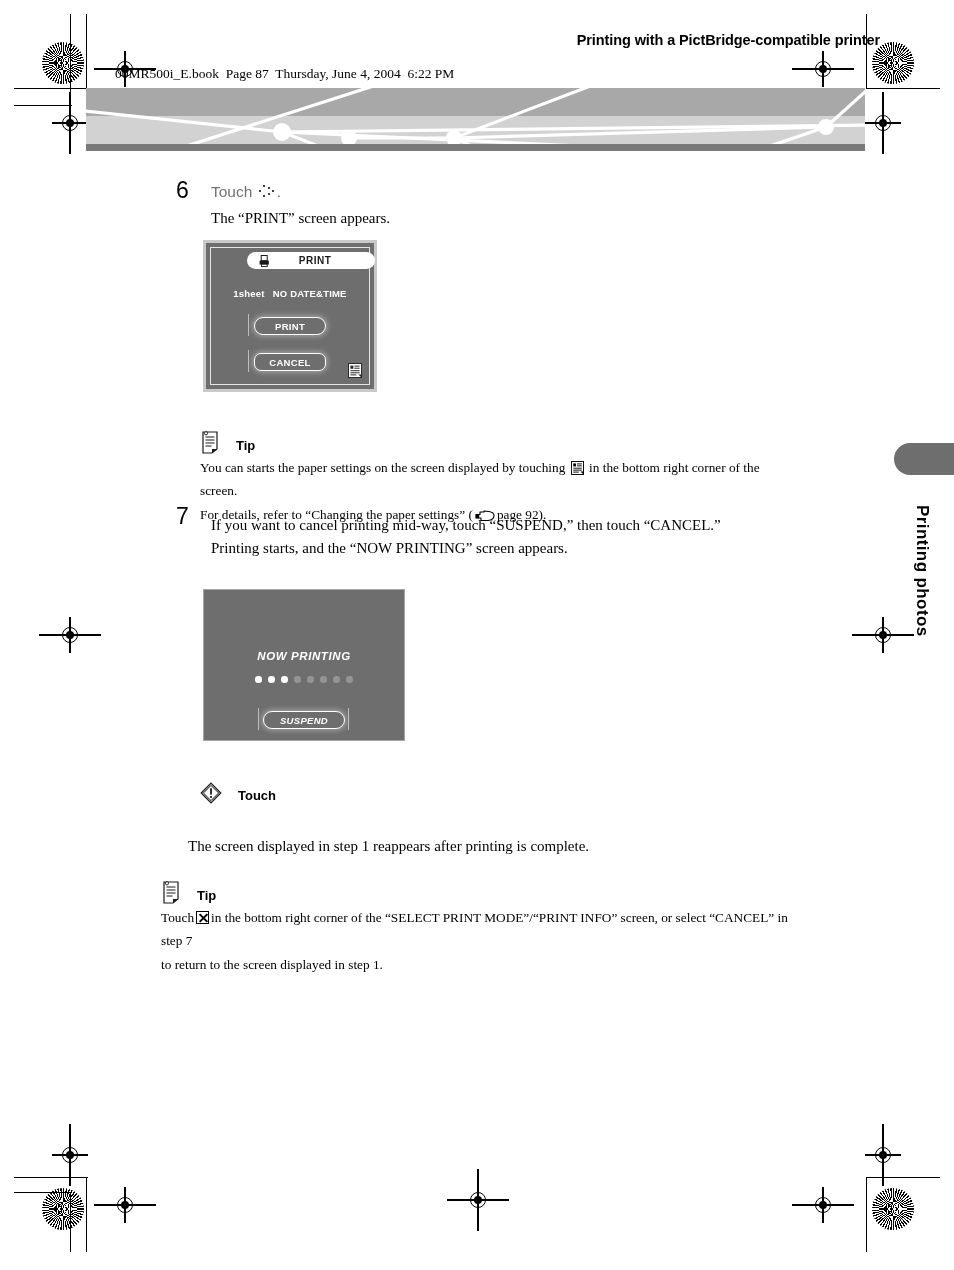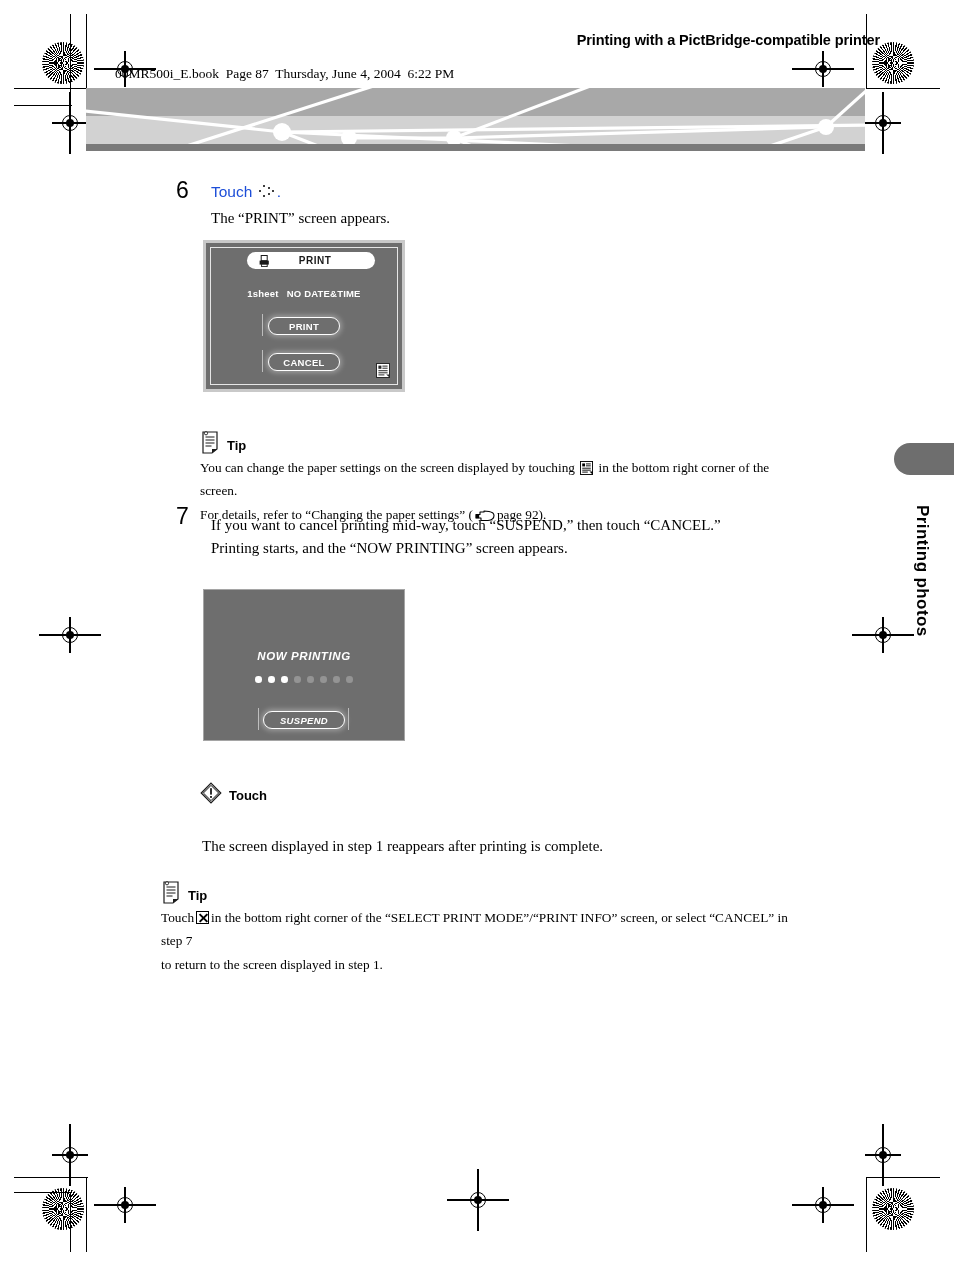--- a/index.html
+++ b/index.html
@@ -122,21 +122,21 @@
     position: absolute;
     left: 0; top: -5px;
     font-family: "Liberation Sans", sans-serif;
     font-size: 23px;
     color: #000;
   }
   .step-head {
     margin-left: 35px;
     font-family: "Liberation Sans", sans-serif;
     font-size: 15.5px;
-    color: #1d4ed8;
+    color: #737373;
     line-height: 1.25;
   }
   .step-body {
     margin-left: 35px;
     margin-top: 6px;
     font-family: "Liberation Serif", serif;
     font-size: 15px;
     color: #000;
     line-height: 1.55;
   }
@@ -151,21 +151,21 @@
   .glyph-dots i {
     position: absolute;
     width: 2.4px; height: 2.4px;
     background: #000;
     border-radius: 50%;
   }
 
   
   .screen {
     position: absolute;
-    width: 202px; height: 152px;
+    width: 174px; height: 152px;
     box-sizing: border-box;
   }
   .screen.print-screen {
     background: #6e6e6e;
     border: 3px solid #c9c9c9;
     padding: 4px;
   }
   .screen.print-screen .inner {
     width: 100%; height: 100%;
     border: 1.5px solid #e6e6e6;
@@ -257,21 +257,21 @@
   }
   .np-dots span {
     width: 6.5px; height: 6.5px; border-radius: 50%;
     background: #ffffff;
   }
   .np-dots span.dim { background: #949494; }
 
   
   .tipnote { position: absolute; }
   .tipnote .tn-head {
-    display: flex; align-items: flex-end; gap: 7px;
+    display: flex; align-items: flex-end; gap: 16px;
     height: 26px;
   }
   .tipnote .tn-label {
     font-family: "Liberation Sans", sans-serif;
     font-weight: bold;
     font-size: 13px;
     color: #000;
     padding-bottom: 1px;
   }
   .tipnote .tn-body {
@@ -476,21 +476,21 @@
       <div class="sheet-line">
         <span>1sheet</span><span class="gap"></span><span>NO DATE&amp;TIME</span>
       </div>
 
       <div class="btn-tick" style="top:66px;"></div>
       <div class="pillbtn" style="top:69px;">
         <span>PRINT</span>
       </div>
 
       <div class="btn-tick" style="top:102px;"></div>
-      <div class="pillbtn" style="top:105px;">
+      <div class="pillbtn" style="top:105px;border-radius:7px;">
         <span>CANCEL</span>
       </div>
 
       <svg class="paper-icon" viewBox="0 0 14 15">
         <rect x="0.5" y="0.5" width="13" height="14" fill="#ffffff" stroke="#2b2b2b" stroke-width="1"></rect>
         <rect x="2.4" y="2.6" width="3" height="3.2" fill="#2b2b2b"></rect>
         <rect x="6.4" y="2.6" width="5.2" height="1" fill="#2b2b2b"></rect>
         <rect x="6.4" y="4.7" width="5.2" height="1" fill="#2b2b2b"></rect>
         <rect x="2.4" y="7.2" width="9.2" height="1" fill="#2b2b2b"></rect>
         <rect x="2.4" y="9.3" width="9.2" height="1" fill="#2b2b2b"></rect>
@@ -509,21 +509,21 @@
           <line x1="5.5" y1="6" x2="14.5" y2="6"></line>
           <line x1="5.5" y1="9" x2="14.5" y2="9"></line>
           <line x1="5.5" y1="12" x2="14.5" y2="12"></line>
           <line x1="5.5" y1="15" x2="11.5" y2="15"></line>
         </g>
         <circle cx="6" cy="2.3" r="1.6" fill="#ffffff" stroke="#1a1a1a" stroke-width="0.9"></circle>
       </svg>
       <span class="tn-label">Tip</span>
     </div>
     <div class="tn-body">
-      <span>You can change the paper settings on the screen displayed by touching</span>
+      <span>You can starts the paper settings on the screen displayed by touching</span>
       <svg class="inline-icon" width="13" height="14" viewBox="0 0 14 15">
         <rect x="0.5" y="0.5" width="13" height="14" fill="#ffffff" stroke="#000" stroke-width="1"></rect>
         <rect x="2.4" y="2.6" width="3" height="3.2" fill="#000"></rect>
         <rect x="6.4" y="2.6" width="5.2" height="1" fill="#000"></rect>
         <rect x="6.4" y="4.7" width="5.2" height="1" fill="#000"></rect>
         <rect x="2.4" y="7.2" width="9.2" height="1" fill="#000"></rect>
         <rect x="2.4" y="9.3" width="9.2" height="1" fill="#000"></rect>
         <rect x="2.4" y="11.4" width="6" height="1" fill="#000"></rect>
         <path d="M10.2 11.4 L13.5 11.4 L13.5 14.5 Z" fill="#000"></path>
       </svg>
@@ -568,21 +568,21 @@
       <svg class="note-icon" viewBox="0 0 22 22">
         <path d="M11 1.2 L20.8 11 L11 20.8 L1.2 11 Z" fill="#d9d9d9" stroke="#1a1a1a" stroke-width="1.2"></path>
         <path d="M11 3.4 L18.6 11 L11 18.6 L3.4 11 Z" fill="#ffffff" stroke="#1a1a1a" stroke-width="1"></path>
         <rect x="10.1" y="6.2" width="1.8" height="6.4" fill="#1a1a1a"></rect>
         <rect x="10.1" y="14" width="1.8" height="1.9" fill="#1a1a1a"></rect>
       </svg>
       <span class="tn-label">Touch</span>
     </div>
   </div>
 
-  <div class="standalone-line" style="left:202px; top:838px;">The screen displayed in step 1 reappears after printing is complete.</div>
+  <div class="standalone-line" style="left:188px; top:838px;">The screen displayed in step 1 reappears after printing is complete.</div>
 
   <div class="tipnote" style="left:161px; top:878px; width:650px;">
     <div class="tn-head">
       <svg class="tip-icon" viewBox="0 0 20 23">
         <path d="M3 1 L17 1 L17 18 L12 22 L3 22 Z" fill="#ffffff" stroke="#1a1a1a" stroke-width="1.2"></path>
         <path d="M12 22 L12 18 L17 18 Z" fill="#1a1a1a"></path>
         <g stroke="#1a1a1a" stroke-width="1">
           <line x1="5.5" y1="6" x2="14.5" y2="6"></line>
           <line x1="5.5" y1="9" x2="14.5" y2="9"></line>
           <line x1="5.5" y1="12" x2="14.5" y2="12"></line>

